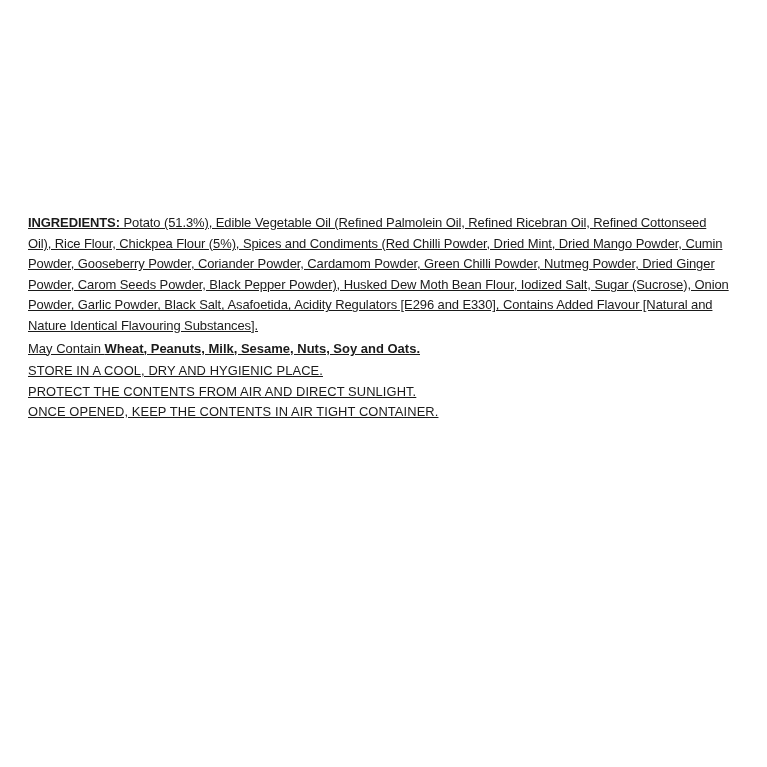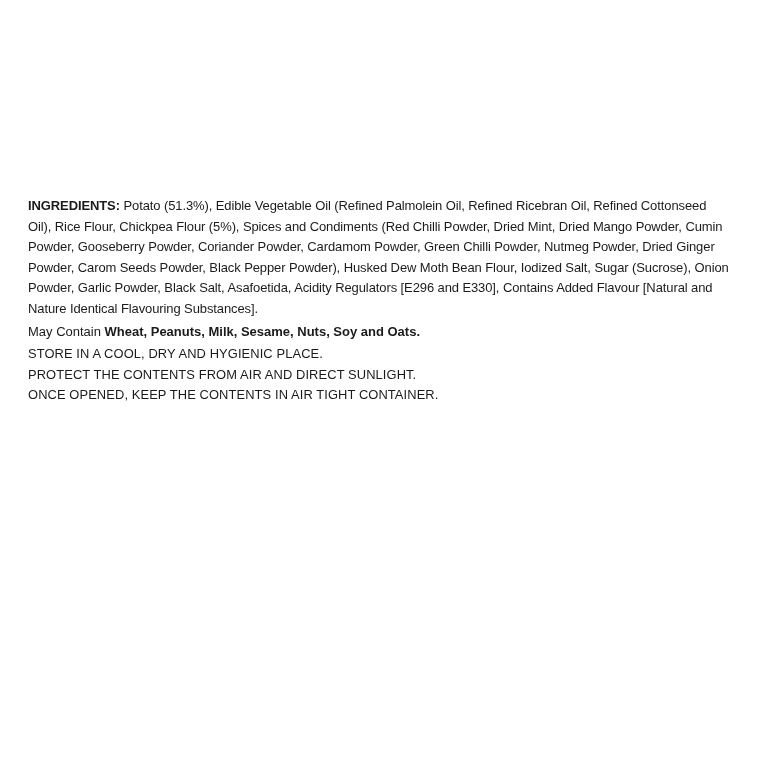--- a/index.html
+++ b/index.html
@@ -16,22 +16,23 @@
   }
   .page {
     position: relative;
     width: 767px;
     height: 767px;
     background: #ffffff;
   }
   .label-block {
     position: absolute;
     left: 28px;
-    top: 196px;
+    top: 213px;
     width: 714px;
+    text-decoration: underline;
   }
   .ingredients-para {
     font-size: 13.2px;
     line-height: 20.6px;
     letter-spacing: -0.1px;
     text-align: left;
     margin: 0;
     color: #1b1b1b;
     font-stretch: condensed;
     transform: scaleX(0.985);

